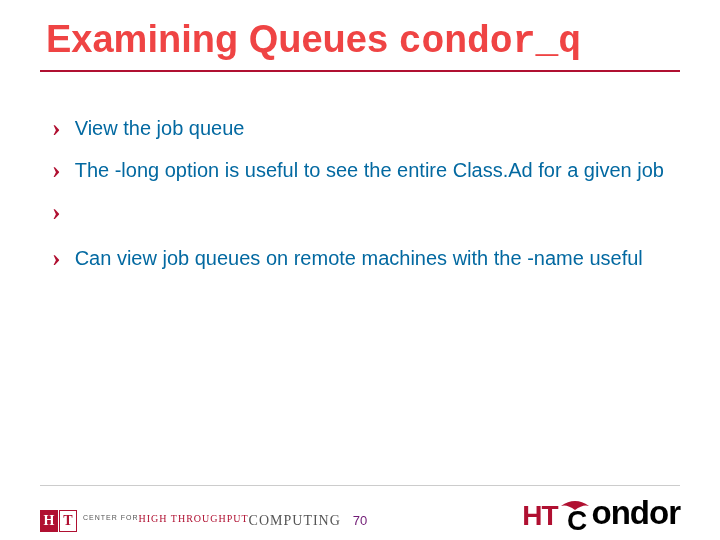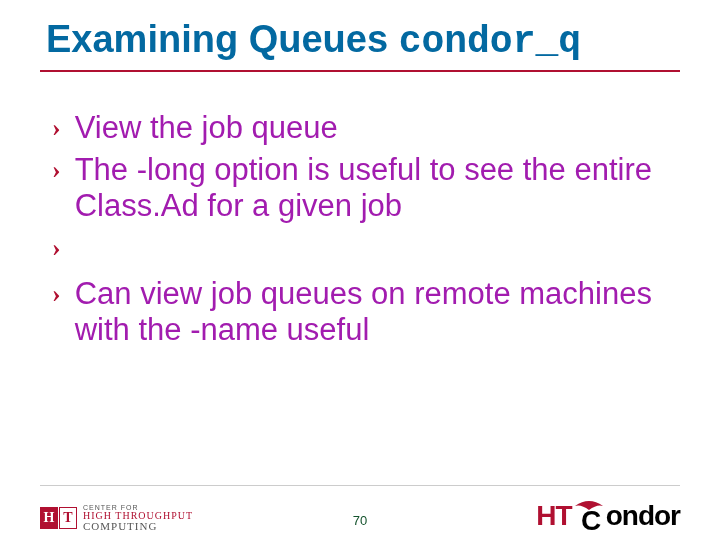--- a/index.html
+++ b/index.html
@@ -10,21 +10,21 @@
     font-family: Arial, Helvetica, sans-serif;
     position: relative;
     overflow: hidden;
   }
   .title {
     position: absolute;
     top: 18px;
     left: 46px;
     font-size: 38px;
     font-weight: bold;
-    color: #0369a1;
+    color: #ef4444;
   }
   .title .mono {
     font-family: "Courier New", Courier, monospace;
   }
   .title-underline {
     position: absolute;
     top: 70px;
     left: 40px;
     width: 640px;
     height: 2px;
@@ -44,34 +44,34 @@
   .bullet-mark {
     color: #b01031;
     font-family: Georgia, "Times New Roman", serif;
     font-size: 26px;
     font-weight: bold;
     line-height: 36px;
     margin-right: 14px;
     flex-shrink: 0;
   }
   .bullet-text {
-    font-size: 31px;
+    font-size: 20px;
     line-height: 36px;
-    color: #a21caf;
+    color: #0369a1;
   }
   .m {
     font-family: Liberation Sans, sans-serif;
   }
   .page-num {
     position: absolute;
     bottom: 12px;
     left: 50%;
     transform: translateX(-50%);
     font-size: 13px;
-    color: #14532d;
+    color: #701a75;
   }
   .footer-line {
     position: absolute;
     bottom: 54px;
     left: 40px;
     width: 640px;
     height: 1px;
     background: #ccc;
   }
   
@@ -103,36 +103,36 @@
     align-items: center;
     justify-content: center;
     color: #b01031;
     font-weight: bold;
     font-size: 14px;
     font-family: Georgia, serif;
     margin-right: 6px;
   }
   .left-logo .txt {
     display: flex;
-    flex-direction: column;
+    flex-direction: row;
     line-height: 1;
   }
   .left-logo .line1 {
     font-size: 7px;
     letter-spacing: 1px;
     color: #555;
   }
   .left-logo .line2 {
     font-size: 10px;
     letter-spacing: 1px;
     color: #b01031;
     font-family: Georgia, serif;
   }
   .left-logo .line3 {
-    font-size: 11px;
+    font-size: 14px;
     letter-spacing: 1px;
     color: #555;
     font-family: Georgia, serif;
   }
   
   .right-logo {
     position: absolute;
     bottom: 8px;
     right: 40px;
     display: flex;
@@ -149,21 +149,21 @@
   .right-logo .c-wrap {
     position: relative;
     margin: 0 1px;
   }
   .right-logo .c-wrap svg {
     display: block;
   }
   .right-logo .ondor {
     font-family: Arial, sans-serif;
     font-weight: bold;
-    font-size: 28px;
+    font-size: 33px;
     color: #000;
     letter-spacing: -1px;
   }
 </style>
 </head>
 <body>
 
 <div class="title">
   <span>Examining Queues </span><span class="mono">condor_q</span>
 </div>

